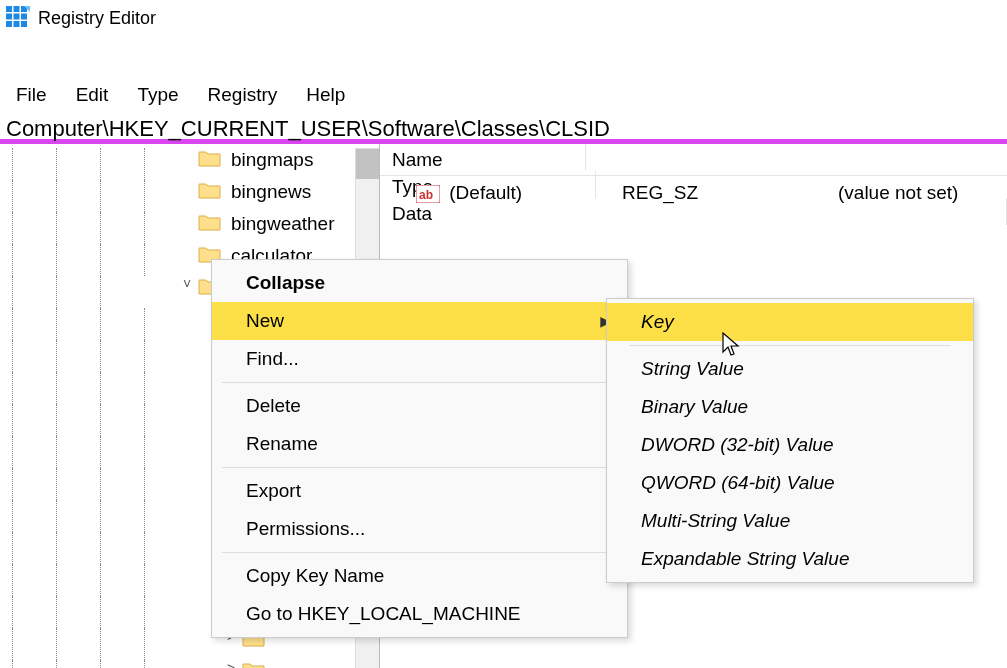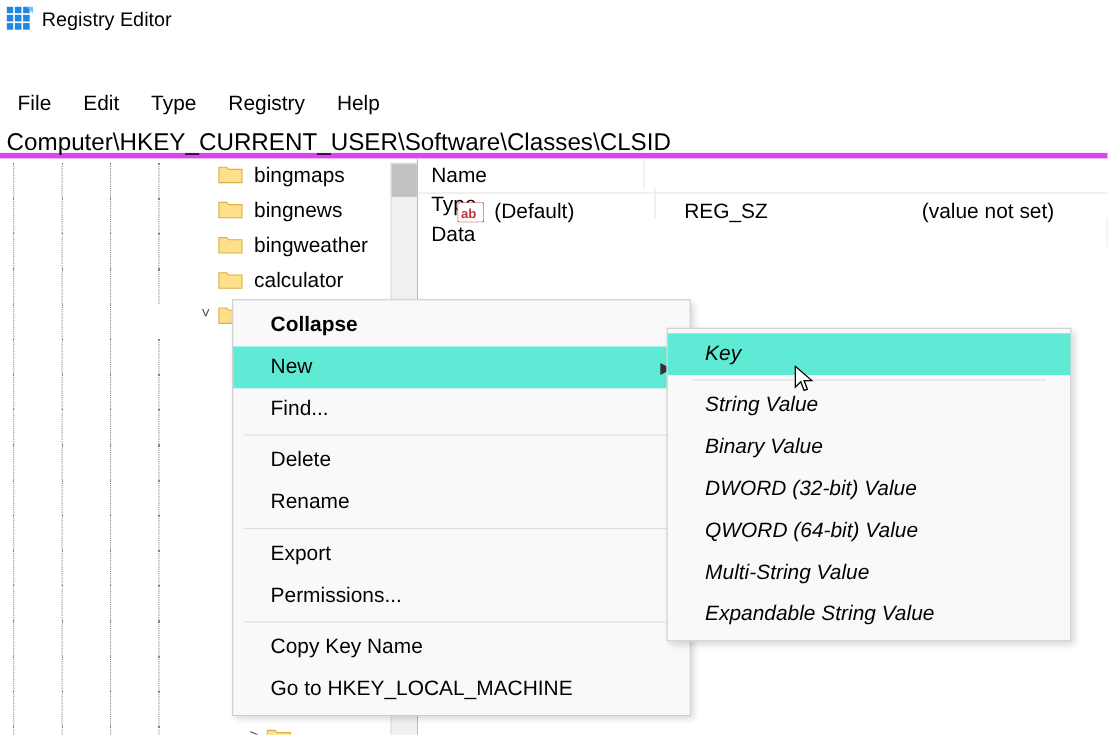--- a/index.html
+++ b/index.html
@@ -45,25 +45,25 @@
   .col-type { width:216px; }
   .col-data { flex:1; }
   .list-row { display:flex; height:34px; align-items:center;padding-left:24px; }
   .list-row .cell { padding:0 12px; font-size:19px; }
   .val-icon { width:24px; height:18px; margin-right:4px; display:inline-flex; vertical-align:middle; }
 
   
   .menu { position:absolute; background:#f9f9f9; border:1px solid #ccc; box-shadow:3px 3px 6px rgba(0,0,0,0.15); padding:4px 0; }
   .menu .mitem { height:38px; display:flex; align-items:center; padding:0 24px 0 34px; font-size:19px; cursor:default; position:relative; }
   .menu .mitem.bold { font-weight:600; }
-  .menu .mitem.hover { background:#5eead4; }
+  .menu .mitem.hover { background:#fde047; }
   .menu .sep { height:1px; background:#ddd; margin:4px 10px; }
   .menu .chev { position:absolute; right:16px; font-size:14px; color:#333; }
 
-  .ctx-main { top:272px; left:211px; width:417px; }
+  .ctx-main { top:259px; left:211px; width:417px; }
   .ctx-sub  { top:298px; left:606px; width:368px;font-style:italic; }
   .ctx-sub .sep { margin:4px 22px; }
 
   
   .cursor { position:absolute; top:332px; left:722px; pointer-events:none; }
 </style>
 </head>
 <body>
 
 <div class="titlebar">

